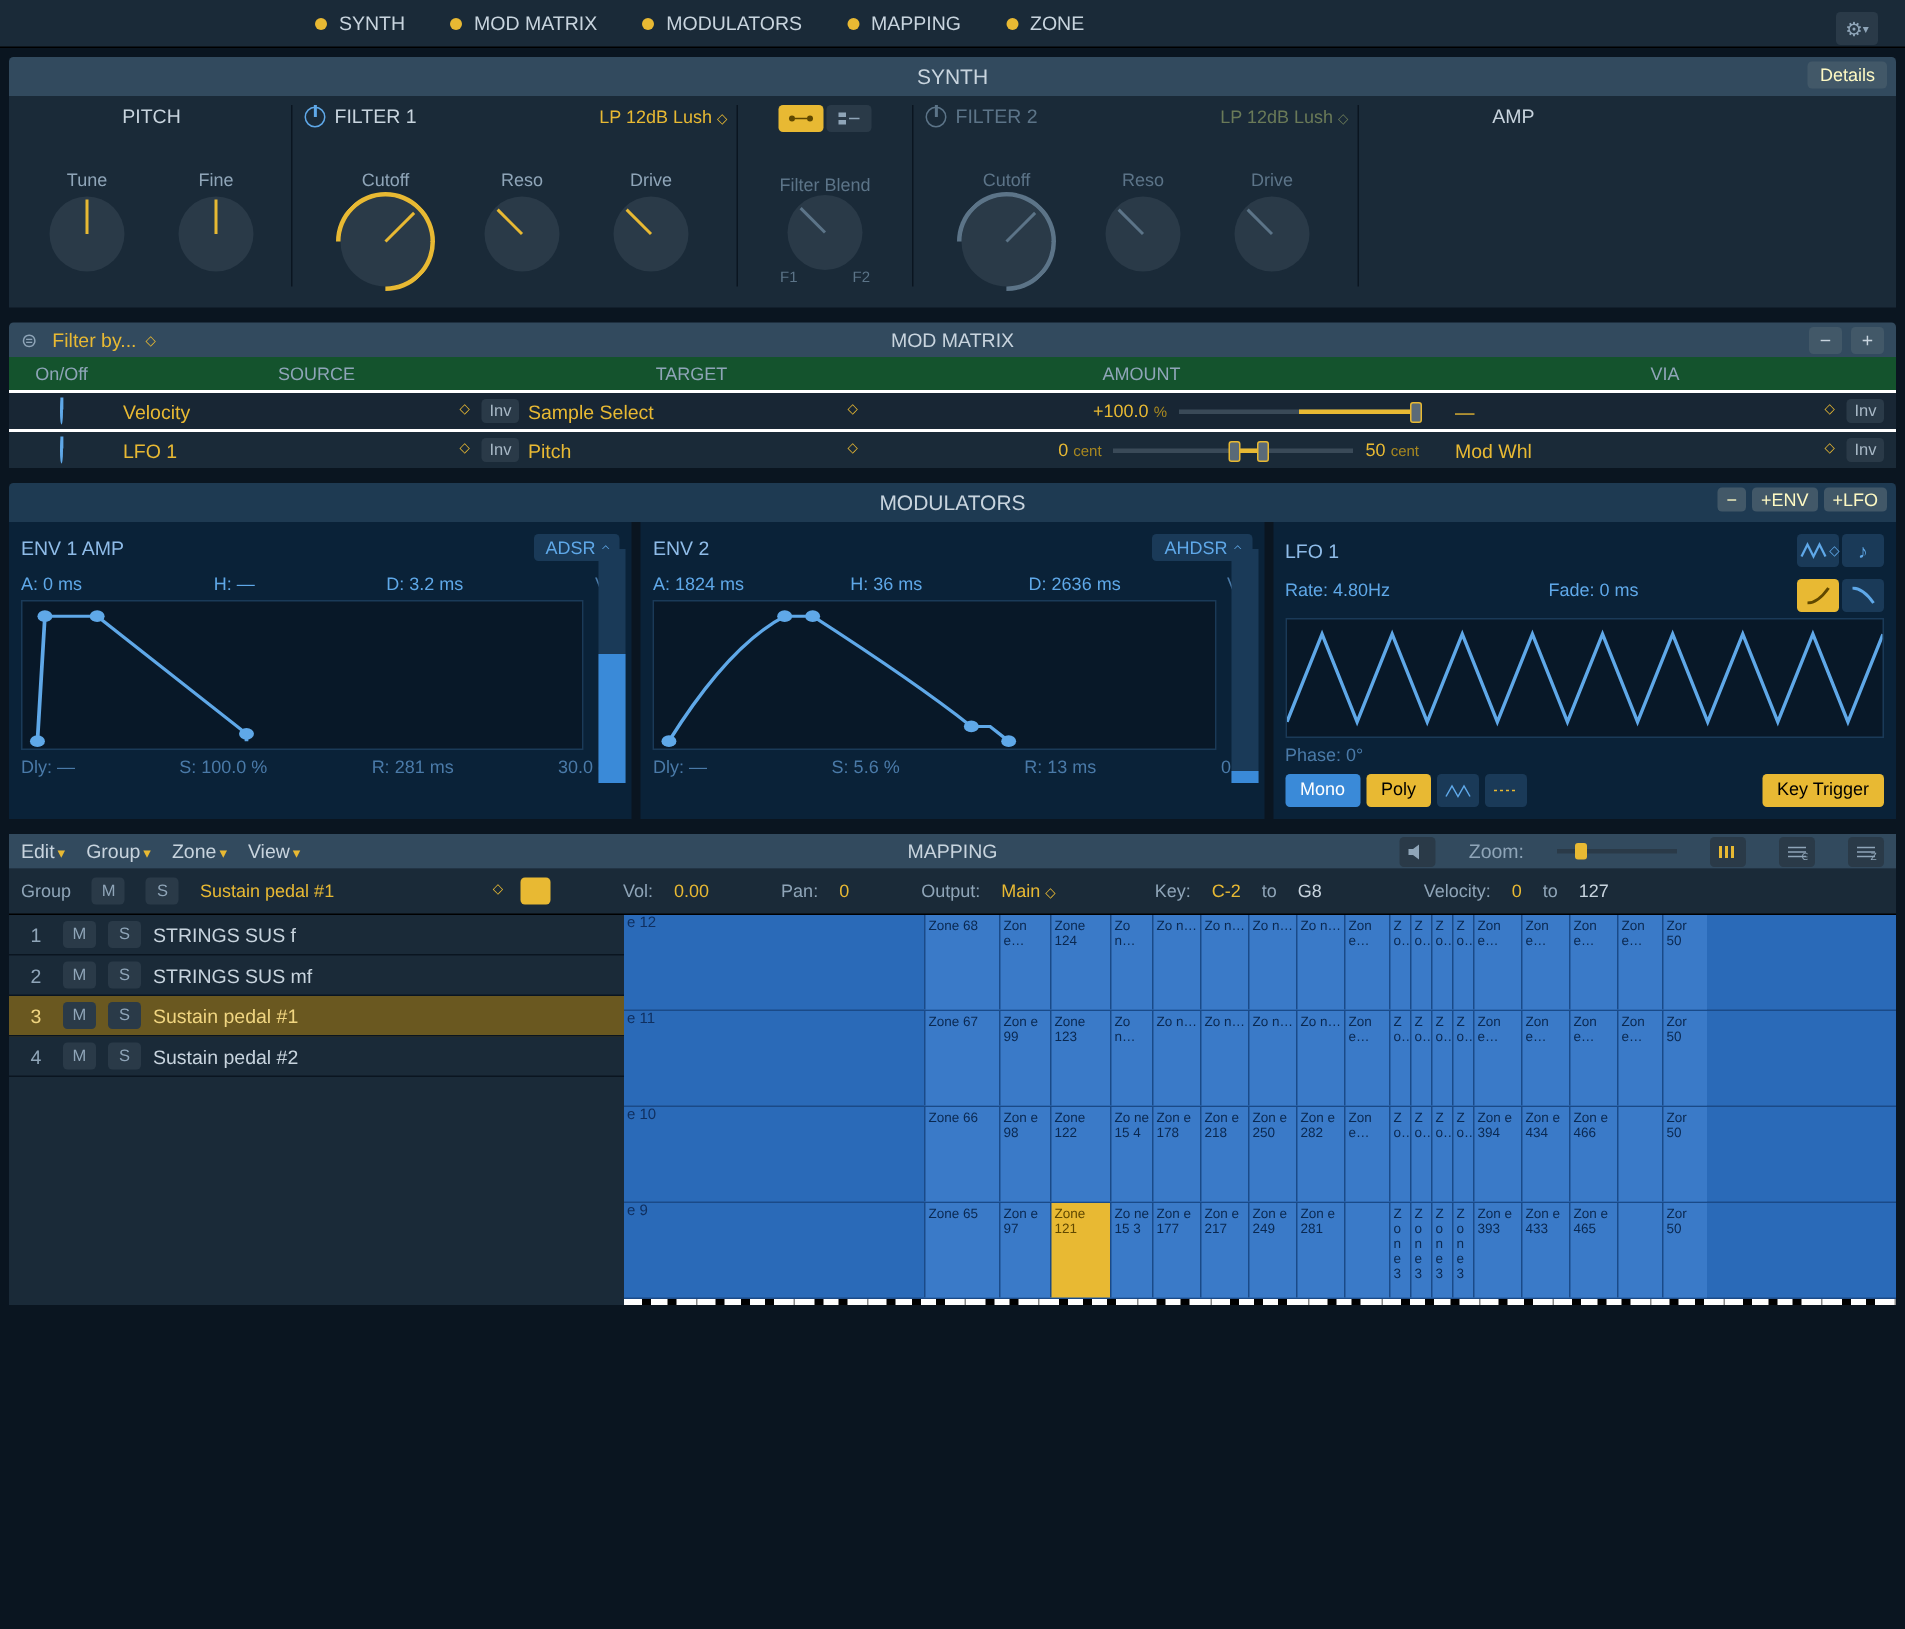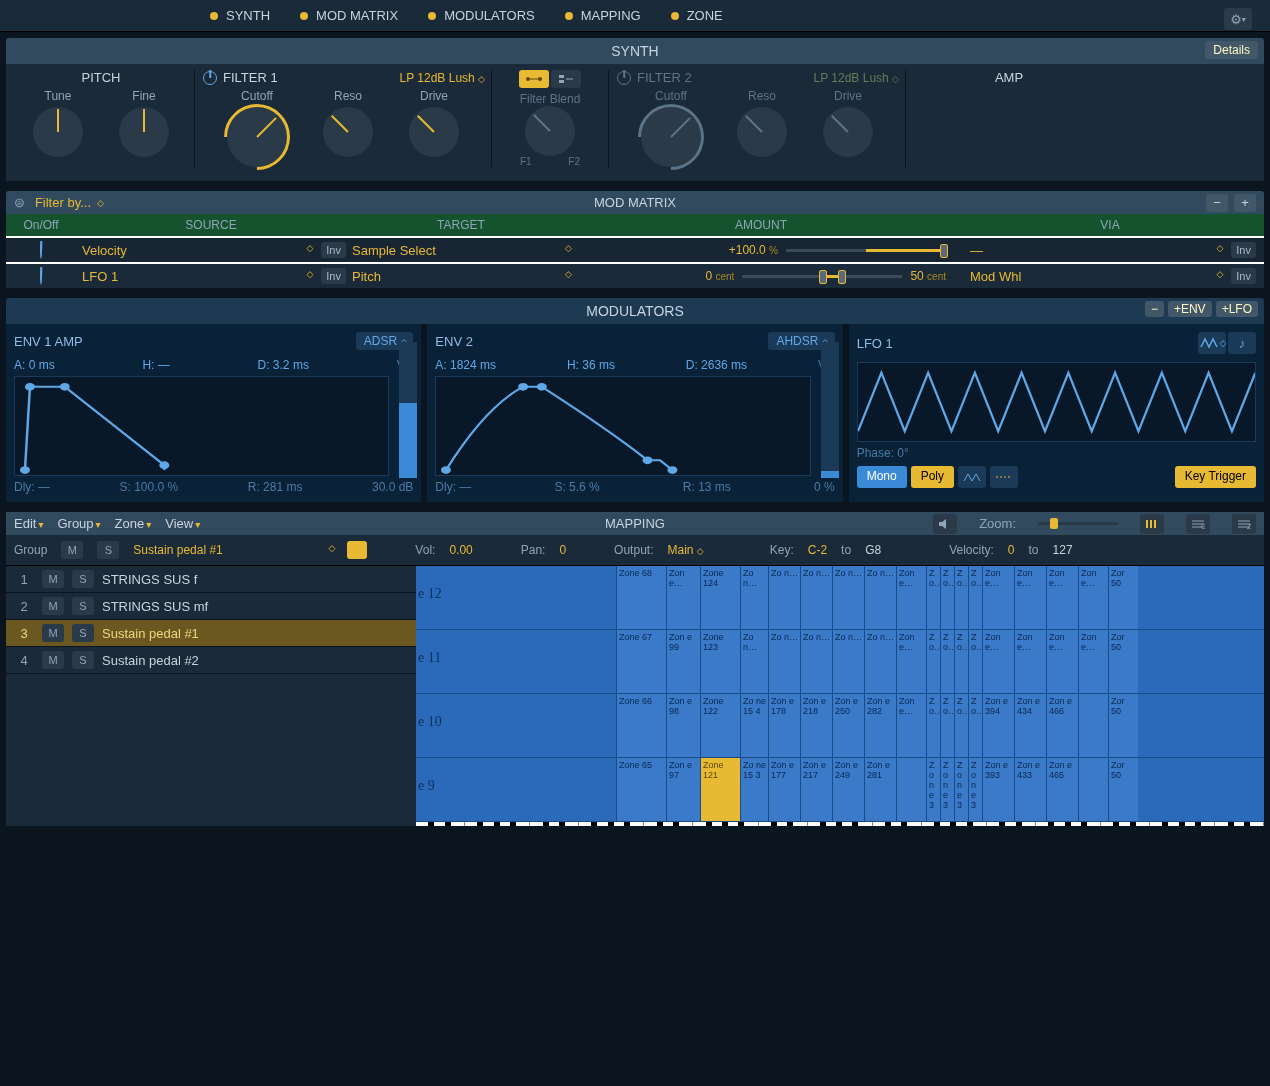--- a/index.html
+++ b/index.html
@@ -24,21 +24,21 @@
 .synth-col.w { flex: 0 0 auto; }
 .col-title-row { display: flex; align-items: center; gap: 6px; width: 100%; justify-content: center; margin-bottom: 4px; }
 .col-title { color: #c8d4de; font-size: 13px; }
 .col-title.dim { color: #5c7488; }
 .filter-sel { color: #e8b933; font-size: 12px; }
 .pwr { width: 14px; height: 14px; border: 1.5px solid #5fa8e8; border-radius: 50%; position: relative; cursor: pointer; }
 .pwr::after { content:""; position:absolute; left:50%; top:-2px; width:1.5px; height:8px; background:#5fa8e8; transform:translateX(-50%); }
 .pwr.off { border-color:#5c7488; } .pwr.off::after { background:#5c7488; }
 .knob-row { display: flex; gap: 10px; }
 .knob-box { display:flex; flex-direction:column; align-items:center; gap:4px; width:76px; }
-.knob-label { font-size:12px; color:#8fa5b8; }
+.knob-label { font-size:12px; color:#8fa5b8;margin-top:24px; }
 .knob-label.dim { color:#5c7488; }
 .knob { width:50px; height:50px; border-radius:50%; background:#2a3a48; position:relative; }
 .knob.big { width:60px; height:60px; }
 .knob .ring { position:absolute; inset:-3px; border-radius:50%; border:3px solid transparent; }
 .knob .ring.yellow2 { border-color:#e8b933; border-bottom-color:transparent; transform:rotate(45deg); }
 .knob .ptr { position:absolute; left:50%; top:50%; width:2px; height:45%; background:#e8b933; transform-origin:top center; }
 .knob.dim .ptr { background:#5c7488; }
 .knob .ptr.v { transform: translate(-50%,0) rotate(180deg); }
 .knob .ptr.sw { transform: translate(-50%,0) rotate(135deg); }
 .knob .ptr.se { transform: translate(-50%,0) rotate(-135deg); }
@@ -113,21 +113,21 @@
 .grp-list { width:410px; background:#1a2a38; }
 .grp-row { display:flex; align-items:center; padding:4px 8px; gap:8px; border-bottom:1px solid #0a1520; cursor:pointer; }
 .grp-row.sel { background:#6a5820; }
 .grp-row .num { width:20px; text-align:center; color:#8fa5b8; }
 .grp-row .ms { width:22px; height:18px; background:#2a3a48; text-align:center; line-height:18px; border-radius:3px; font-size:11px; }
 .grp-row .name { color:#c8d4de; }
 .grp-row.sel .name, .grp-row.sel .num { color:#f0d580; }
 
 .zone-grid { flex:1; background:#2a6ab8; position:relative; overflow:hidden; }
 .zone-row { height:64px; border-bottom:1px solid #1a4a88; display:flex; position:relative; }
-.zone-rowlabel { position:absolute; left:2px; top:20px; font-size:14px; color:#103060;font-family:Liberation Serif, serif; }
+.zone-rowlabel { position:absolute; left:2px; top:0; font-size:10px; color:#103060; }
 .zone-cell { border-left:1px solid #1a4a88; font-size:9px; color:#0a2850; padding:2px; overflow:hidden; background:#3a7ac8; }
 .zone-cell.sel { background:#e8b933; color:#604800; }
 .kbd { height:30px; background:linear-gradient(#fff,#eee); display:flex; }
 .kbd .wk { flex:1; border-right:1px solid #888; position:relative; }
 .kbd .wk::after { content:""; position:absolute; right:-3px; top:0; width:6px; height:60%; background:#000; }
 .kbd .wk.noblack::after { display:none; }
 
 .arr-ud { font-size:9px; color:#e8b933; letter-spacing:-2px; }
 svg { display:block; }
 </style>
@@ -445,20 +445,36 @@
     <div class="mod-title-row">
       <span class="mod-title">LFO 1</span>
       <div class="lfo-icons">
         <div class="lfo-icon-btn">
             <svg width="18" height="12">
               <polyline points="1,10 5,2 9,10 13,2 17,10" fill="none" stroke="#5fa8e8" stroke-width="1.5"></polyline>
             </svg>
             <span class="arr-ud" style="color:#5fa8e8;margin-left:2px">◇</span>
           </div>
         <div class="lfo-icon-btn" style="color:#5fa8e8">♪</div>
+      </div>
+    </div>
+    <div class="mod-params">
+      <span>Rate: 4.80Hz</span>
+      <span>Fade: 0 ms</span>
+      <div class="lfo-icons">
+        <div class="lfo-icon-btn active">
+            <svg width="16" height="12">
+              <path d="M1,11 Q8,11 15,1" fill="none" stroke="#604800" stroke-width="2"></path>
+            </svg>
+          </div>
+        <div class="lfo-icon-btn">
+            <svg width="16" height="12">
+              <path d="M1,1 Q8,1 15,11" fill="none" stroke="#5fa8e8" stroke-width="2"></path>
+            </svg>
+          </div>
       </div>
     </div>
     <div class="mod-canvas" style="height:80px">
       <svg width="100%" height="100%" viewBox="0 0 340 80" preserveAspectRatio="none">
         <polyline points="0,70 20,10 40,70 60,10 80,70 100,10 120,70 140,10 160,70 180,10 200,70 220,10 240,70 260,10 280,70 300,10 320,70 340,10" fill="none" stroke="#5fa8e8" stroke-width="2"></polyline>
       </svg>
     </div>
     <div style="font-size:12px;color:#4a7aa8;margin:2px 0 6px 0">Phase: 0°</div>
     <div class="lfo-btns">
       <div class="lfo-btn blue">Mono</div>

